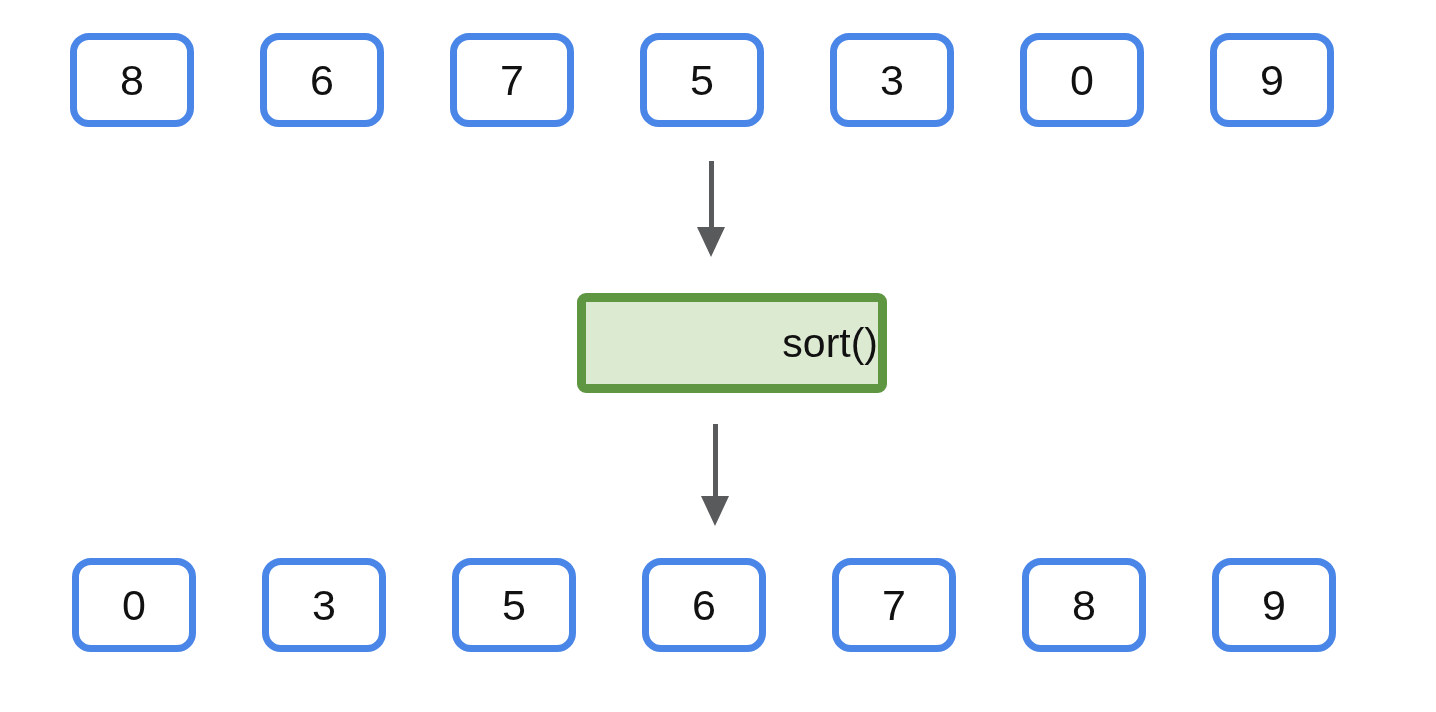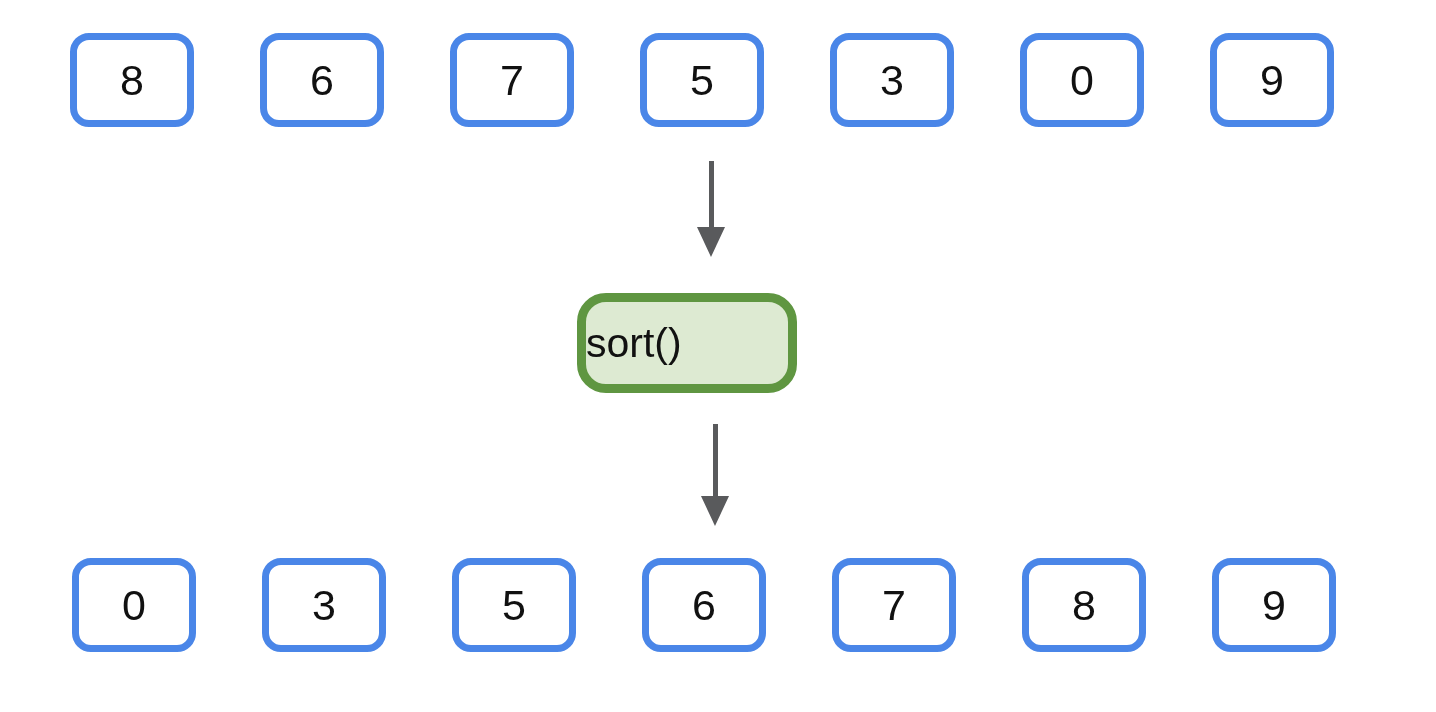--- a/index.html
+++ b/index.html
@@ -54,29 +54,29 @@
     border-top: 30px solid var(--arrow, #595a5c);
   }
   .arrow-1 { left: 697px; top: 161px; }
   .arrow-1 .arrow-shaft { height: 66px; }
   .arrow-2 { left: 701px; top: 424px; }
   .arrow-2 .arrow-shaft { height: 72px; }
   .op-box {
     position: absolute;
     left: 577px;
     top: 293px;
-    width: 220px;
+    width: 310px;
     height: 100px;
     box-sizing: border-box;
     background: var(--op-fill, #ddead2);
     border: 9px solid var(--op-border, #5f9641);
-    border-radius: 29px;
+    border-radius: 9px;
     display: flex;
     align-items: center;
-    justify-content: flex-start;
+    justify-content: flex-end;
     font-size: 41px;
     color: var(--box-text, #111111);
   }
 </style>
 </head>
 <body>
 
 <div class="canvas">
 
   <div class="row row-top">

